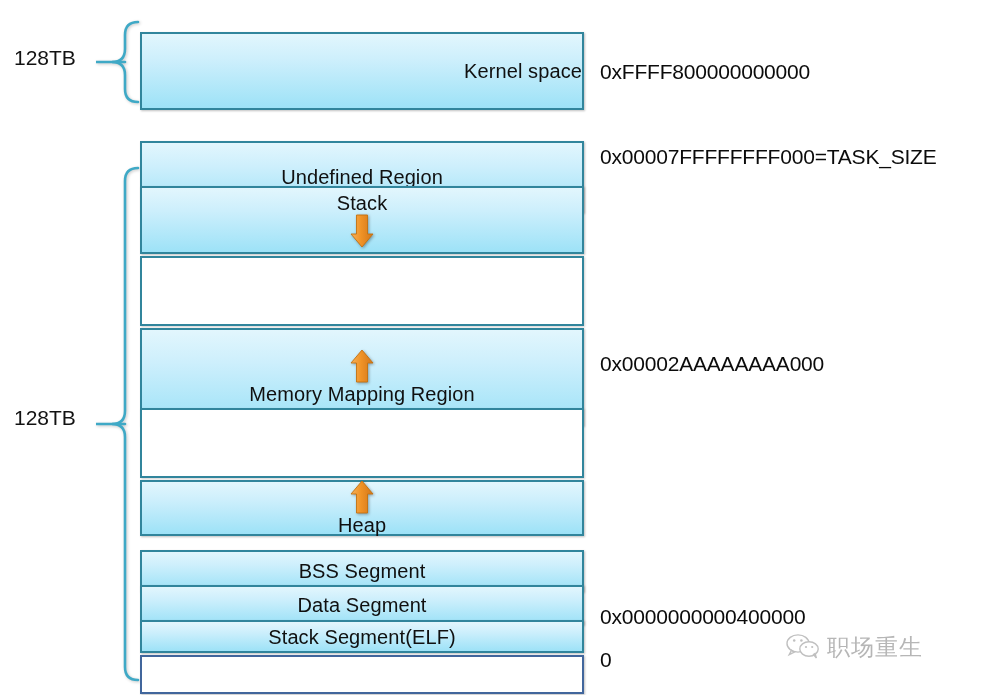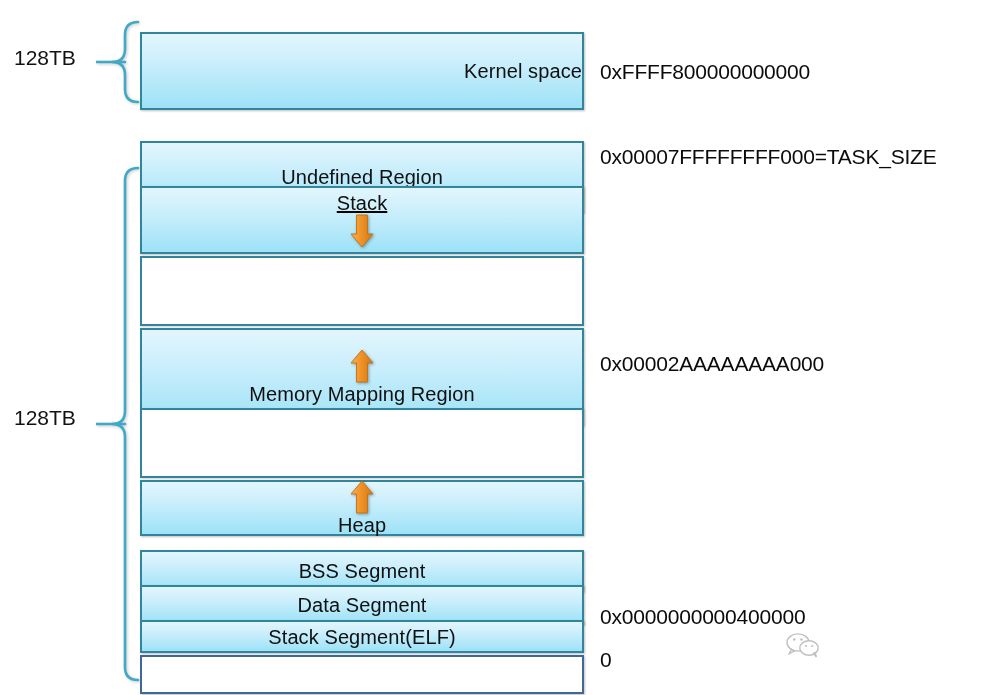--- a/index.html
+++ b/index.html
@@ -77,21 +77,21 @@
       </svg>
     </div>
 
   <div class="blocks" id="blocks">
       <div class="row" style="top: 16px; height: 78px; align-items: flex-end;">
         <span class="row-label">Kernel space</span>
       </div>
       <div class="row" style="top: 96px; height: 72px; margin-top: 29px;">
         <span class="row-label">Undefined Region</span>
       </div>
-      <div class="row" style="top: 170px; height: 68px; text-decoration: underline;">
+      <div class="row" style="top: 170px; height: 68px;">
         <span class="row-label">Stack</span>
         <span>
           <svg class="arrow" viewBox="0 0 26 34">
             <defs>
               <linearGradient id="gd" x1="0" y1="0" x2="1" y2="0">
                 <stop offset="0%" stop-color="#f6b15b"></stop>
                 <stop offset="45%" stop-color="#f09326"></stop>
                 <stop offset="100%" stop-color="#d2761a"></stop>
               </linearGradient>
             </defs>
@@ -157,15 +157,16 @@
         <ellipse cx="12" cy="10.5" rx="11" ry="8.6" fill="none" stroke="#9a9a9a" stroke-width="1.4"></ellipse>
         <path d="M5.5 17.2 L3.2 21.6 L8.2 19.1 Z" fill="none" stroke="#9a9a9a" stroke-width="1.4"></path>
         <circle cx="8.2" cy="7.6" r="1.25" fill="#9a9a9a"></circle>
         <circle cx="15.4" cy="7.6" r="1.25" fill="#9a9a9a"></circle>
         <ellipse cx="23" cy="16" rx="9.2" ry="7.2" fill="#ffffff" stroke="#9a9a9a" stroke-width="1.4"></ellipse>
         <path d="M27.6 21.5 L30.4 25 L29 20.6 Z" fill="none" stroke="#9a9a9a" stroke-width="1.4"></path>
         <circle cx="20" cy="14" r="1.1" fill="#9a9a9a"></circle>
         <circle cx="26.2" cy="14" r="1.1" fill="#9a9a9a"></circle>
       </svg>
     </span>
+    <span class="wm-text">职场重生</span>
   </div>
 
 </div>
 
 </body></html>

